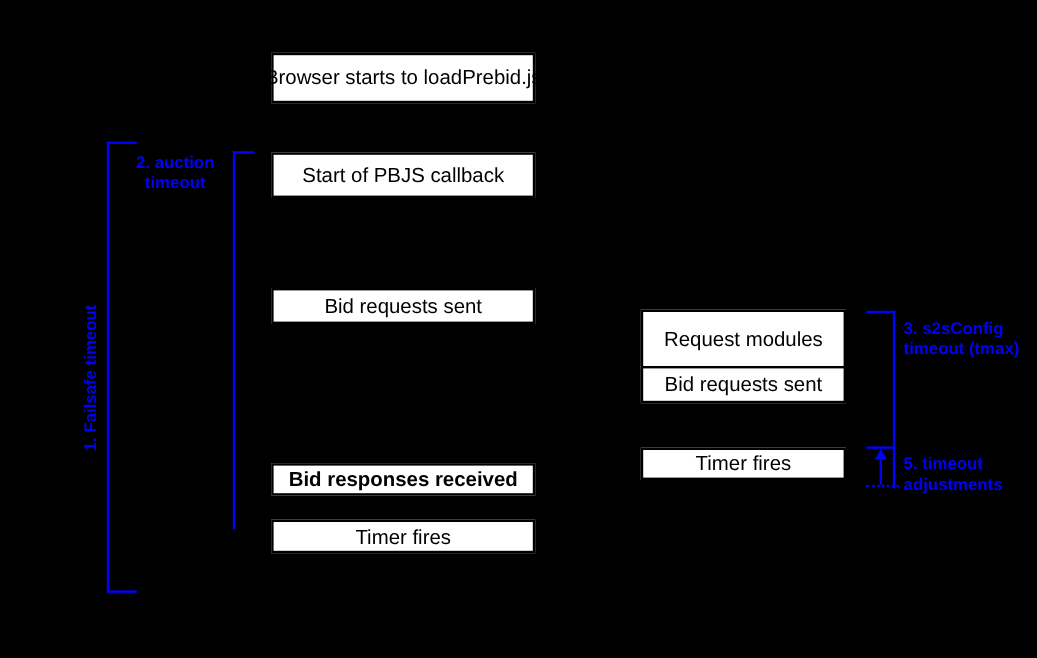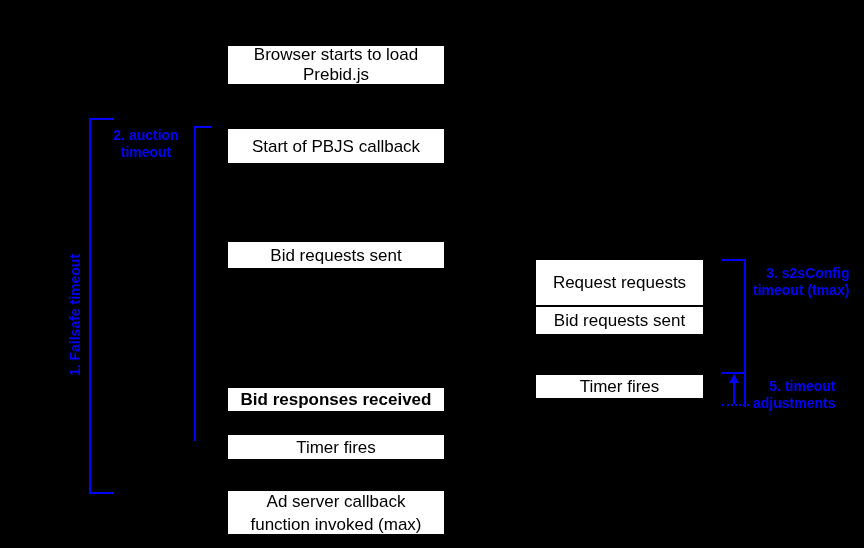--- a/index.html
+++ b/index.html
@@ -2,35 +2,34 @@
 <html><head>
 <meta charset="utf-8">
 <style>
   html,body{margin:0;padding:0;background:#000;}
   #canvas{
     position:relative;width:864px;height:548px;background:#000;overflow:hidden;
     font-family:"Liberation Sans","DejaVu Sans",sans-serif;
   }
   .node{
     position:absolute;background:#fff;border:2px solid #000;box-sizing:border-box;
-    color:#000;display:flex;flex-direction:column;align-items:center;justify-content:center;
+    color:#000;display:flex;flex-direction:row;align-items:center;justify-content:center;
     text-align:center;font-size:17px;line-height:23px;white-space:nowrap;
   }
   .node.tight{line-height:20px;}
   .bl{position:absolute;background:#0100f8;}
   .bdot{position:absolute;border-top:2px dotted #0100f8;height:0;}
   .arrowhead{
     position:absolute;width:0;height:0;
     border-left:5px solid transparent;border-right:5px solid transparent;
     border-bottom:9px solid #0100f8;
   }
   .bluelabel{
     position:absolute;color:#0100f8;font-weight:bold;font-size:14px;line-height:17px;
     white-space:nowrap;
-    text-align:right;
   }
   .bluelabel .ln{display:block;}
   .right-align{text-align:center;}
   .vertical{
     width:172px;height:16px;text-align:center;
     transform:rotate(-90deg);transform-origin:center center;
   }
 </style>
 </head>
 <body>
@@ -52,27 +51,23 @@
   </div>
 
   <div class="node" style="left:226px;top:386px;width:220px;height:27px;font-weight:bold;">
     <span>Bid responses received</span>
   </div>
 
   <div class="node" style="left:226px;top:433px;width:220px;height:28px;">
     <span>Timer fires</span>
   </div>
 
-  <div class="node" style="left:226px;top:489px;width:220px;height:47px;">
-    <span>Ad server callback</span>
-    <span>function invoked (max)</span>
-  </div>
 
   <div class="node" style="left:534px;top:258px;width:171px;height:49px;line-height:24px;">
-    <span>Request requests</span>
+    <span>Request modules</span>
   </div>
 
   <div class="node" style="left:534px;top:305px;width:171px;height:31px;">
     <span>Bid requests sent</span>
   </div>
 
   <div class="node" style="left:534px;top:373px;width:171px;height:27px;">
     <span>Timer fires</span>
   </div>
 

